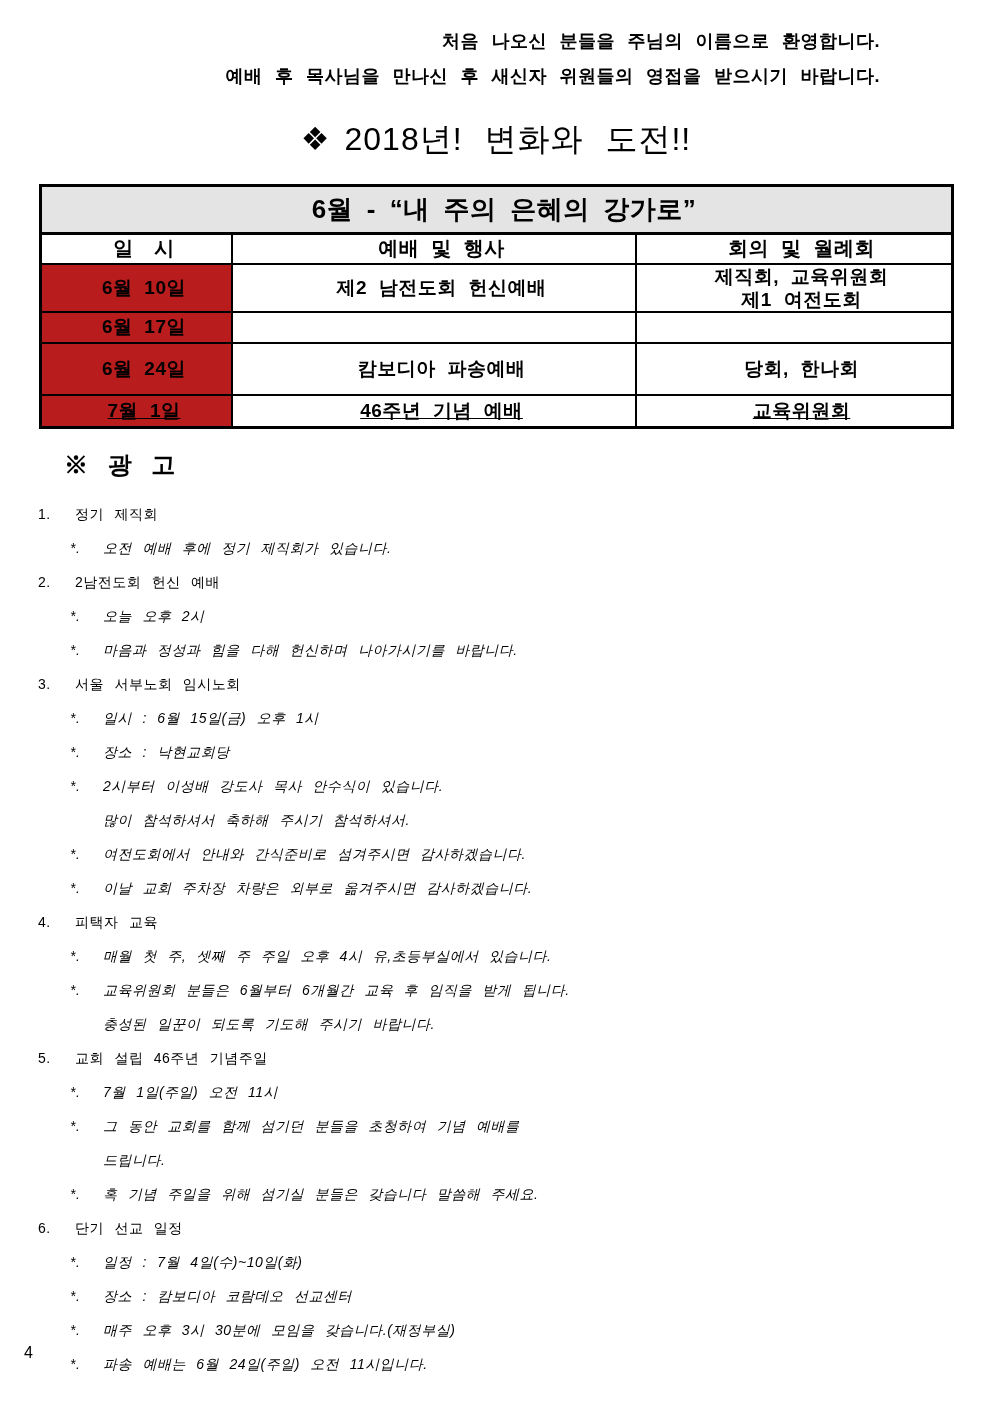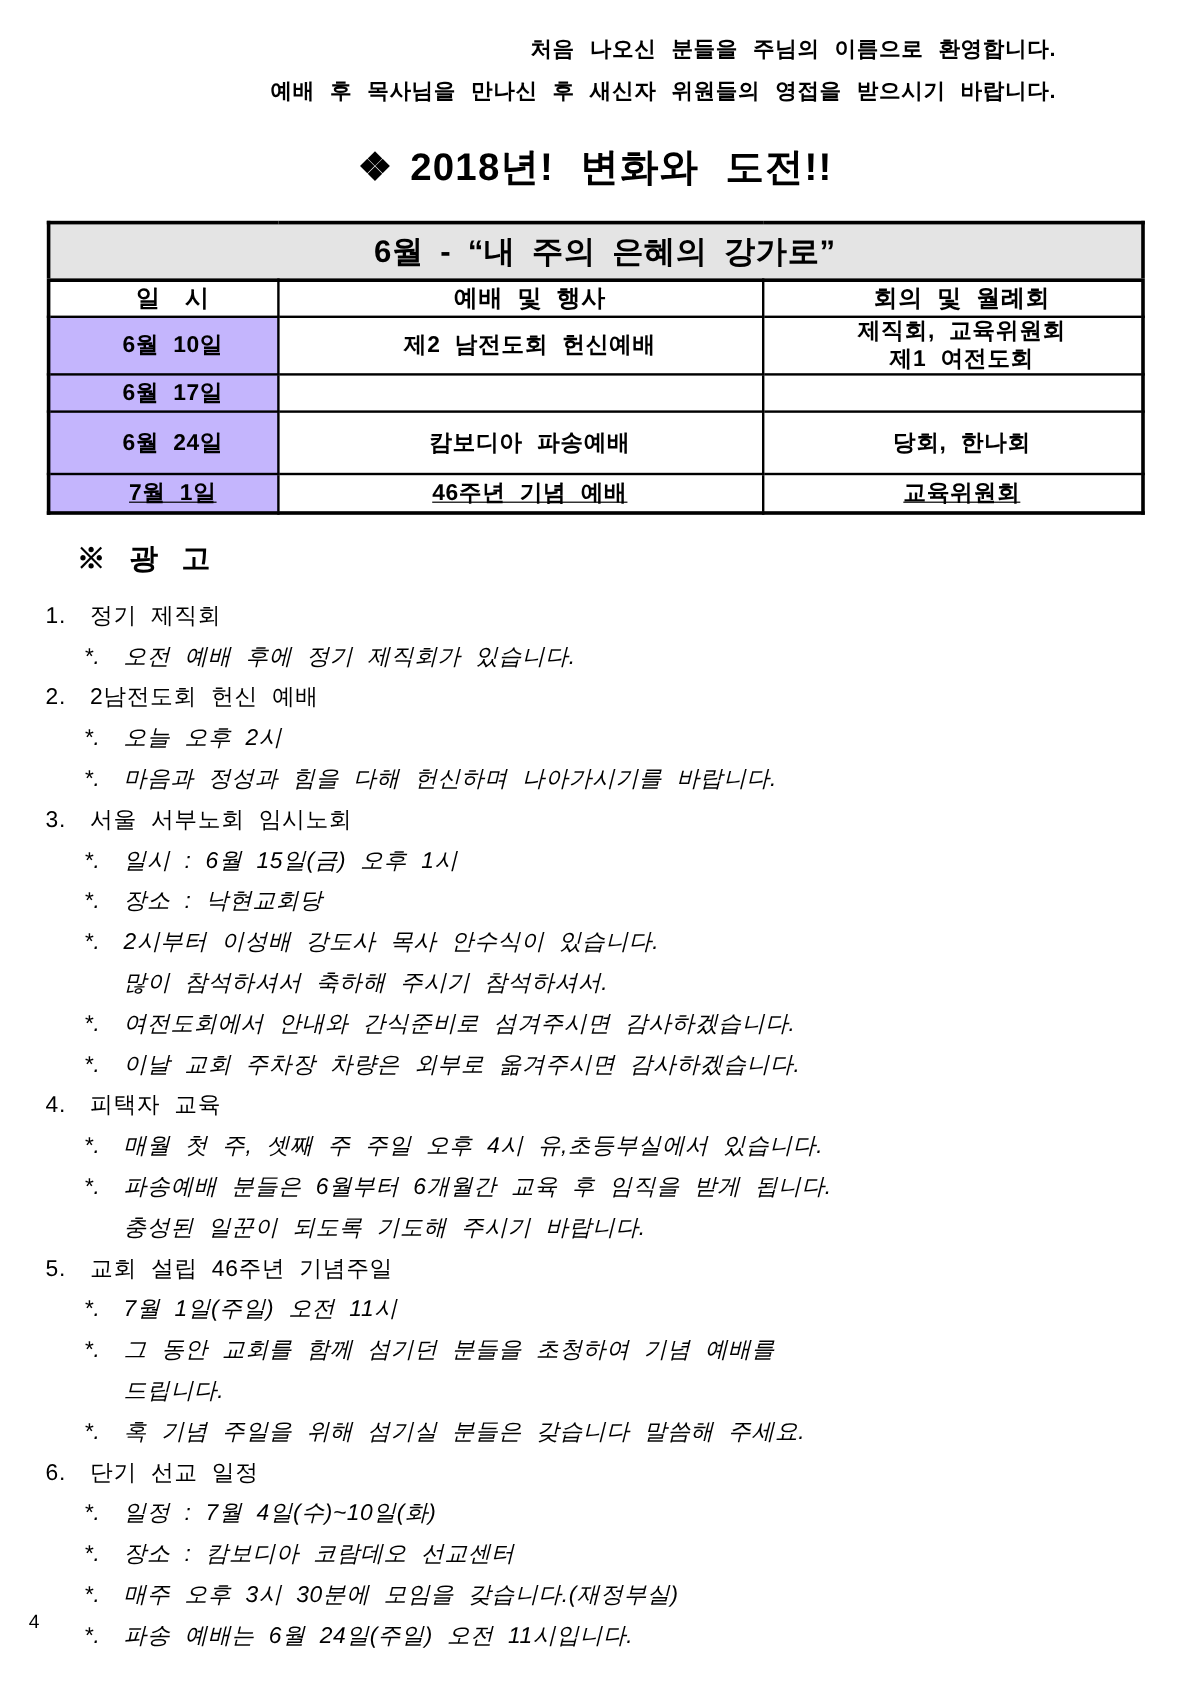--- a/index.html
+++ b/index.html
@@ -22,21 +22,21 @@
     line-height: 35px;
     letter-spacing: 0.5px;
     word-spacing: 7px;
   }
 
   
   .main-title {
     margin-top: 24px;
     text-align: center;
     font-size: 32px;
-    font-weight: bold;
+    font-weight: normal;
     letter-spacing: 1px;
     word-spacing: 12px;
   }
   .main-title .diamond { margin-right: 14px; }
 
   
   table.schedule {
     margin: 22px auto 0 auto;
     width: 915px;
     border-collapse: collapse;
@@ -57,37 +57,37 @@
     font-size: 26px;
     height: 48px;
     border-bottom: 3px solid #000;
   }
   tr.t-head th {
     background: #ffffff;
     font-size: 20px;
     height: 30px;
   }
   tr.t-row td { font-size: 19px; background: #ffffff; }
-  tr.t-row td.date { background: #c4b5fd; }
+  tr.t-row td.date { background: #b91c1c; }
   tr.t-row1 td { height: 48px; line-height: 23px; }
   tr.t-row2 td { height: 31px; }
   tr.t-row3 td { height: 52px; }
   tr.t-row4 td { height: 33px; text-decoration: underline; }
 
   
   .ann-heading {
     margin: 20px 0 0 64px;
     font-size: 24px;
     font-weight: bold;
     word-spacing: 9px;
     letter-spacing: 2px;
   }
   .ann {
     margin: 16px 16px 0 38px;
-    font-size: 19px;
+    font-size: 14px;
     line-height: 34px;
     letter-spacing: 0.5px;
     word-spacing: 6px;
   }
   .ann-title .num { display: inline-block; width: 37px; }
   .ann-line { padding-left: 32px; font-style: italic; }
   .ann-line .bullet { display: inline-block; width: 33px; }
 
   .page-number {
     position: absolute;
@@ -201,21 +201,21 @@
     </div>
 
     <div class="ann-item">
       <div class="ann-title">
         <span class="num">4.</span><span>피택자 교육</span>
       </div>
       <div class="ann-line">
         <span class="bullet">*.</span><span>매월 첫 주, 셋째 주 주일 오후 4시 유,초등부실에서 있습니다.</span>
       </div>
       <div class="ann-line">
-        <span class="bullet">*.</span><span>파송예배 분들은 6월부터 6개월간 교육 후 임직을 받게 됩니다.</span>
+        <span class="bullet">*.</span><span>교육위원회 분들은 6월부터 6개월간 교육 후 임직을 받게 됩니다.</span>
       </div>
       <div class="ann-line">
         <span class="bullet"></span><span>충성된 일꾼이 되도록 기도해 주시기 바랍니다.</span>
       </div>
     </div>
 
     <div class="ann-item">
       <div class="ann-title">
         <span class="num">5.</span><span>교회 설립 46주년 기념주일</span>
       </div>

